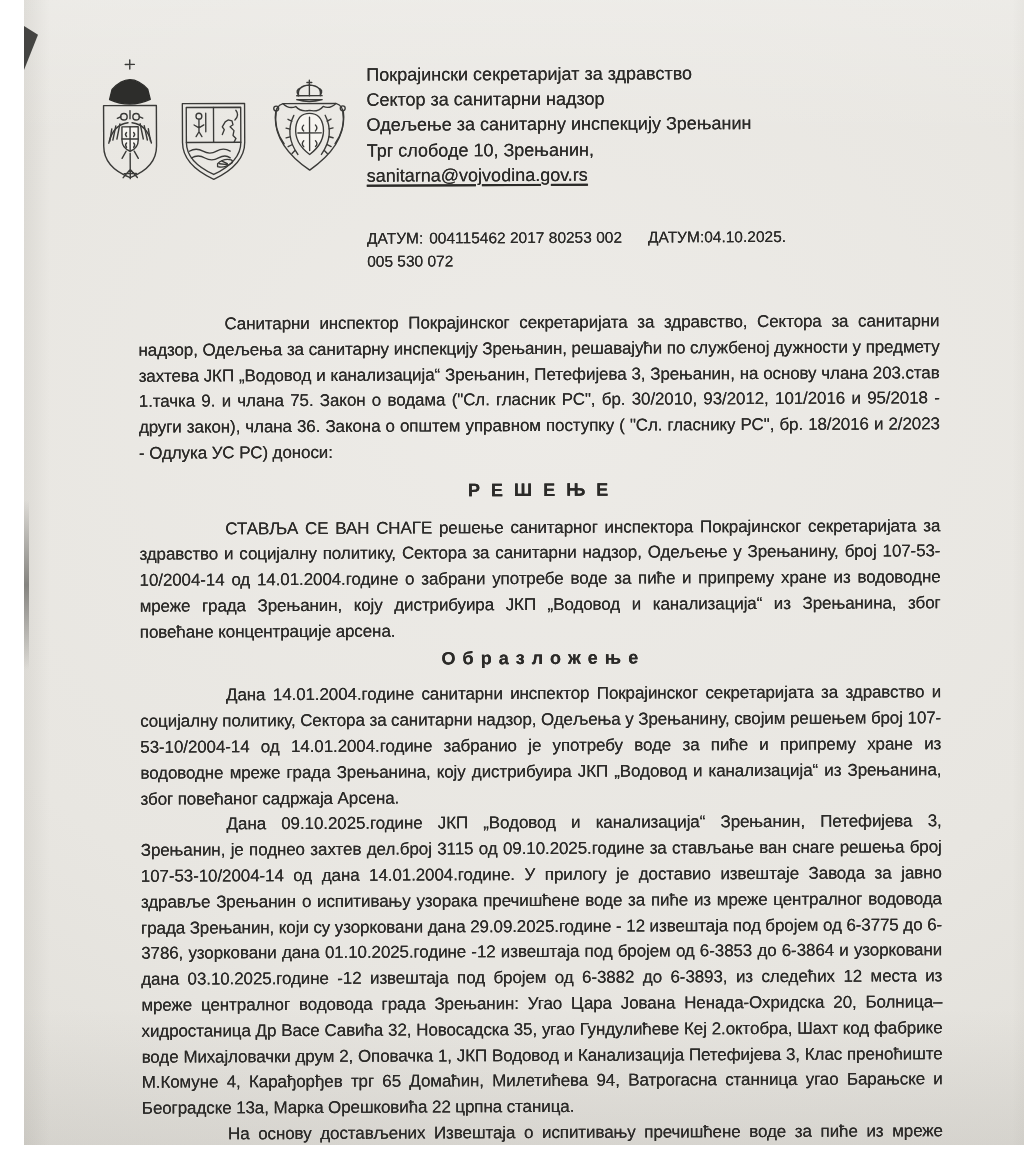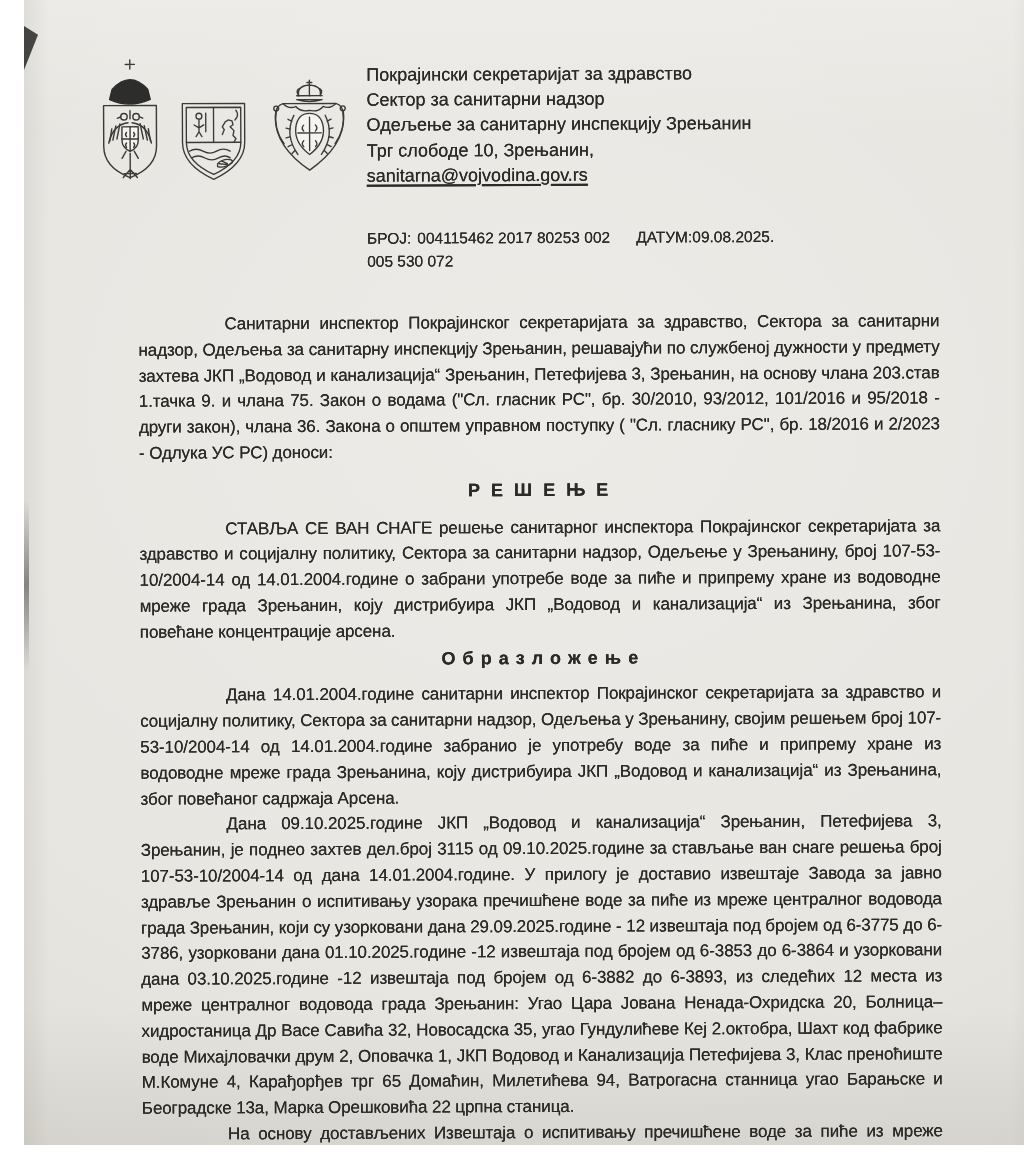--- a/index.html
+++ b/index.html
@@ -137,21 +137,21 @@
     <div class="org-block">
       <div>Покрајински секретаријат за здравство</div>
       <div>Сектор за санитарни надзор</div>
       <div>Одељење за санитарну инспекцију Зрењанин</div>
       <div>Трг слободе 10, Зрењанин,</div>
       <div class="email"><a href="#">sanitarna@vojvodina.gov.rs</a></div>
     </div>
 
     <div class="ref-block">
       <div>
-        <span>БРОЈ:</span><span class="num-gap"></span><span>004115462 2017 80253 002</span><span class="ref-gap"></span><span>ДАТУМ:09.08.2025.</span>
+        <span>ДАТУМ:</span><span class="num-gap"></span><span>004115462 2017 80253 002</span><span class="ref-gap"></span><span>ДАТУМ:04.10.2025.</span>
       </div>
       <div>005 530 072</div>
     </div>
 
     <div class="doc-body">
       <p>Санитарни инспектор Покрајинског секретаријата за здравство, Сектора за санитарни надзор, Одељења за санитарну инспекцију Зрењанин, решавајући по службеној дужности у предмету захтева ЈКП „Водовод и канализација“ Зрењанин, Петефијева 3, Зрењанин, на основу члана 203.став 1.тачка 9. и члана 75. Закон о водама ("Сл. гласник РС", бр. 30/2010, 93/2012, 101/2016  и 95/2018 - други закон), члана 36. Закона о општем управном поступку ( "Сл. гласнику РС", бр. 18/2016 и 2/2023 - Одлука УС РС) доноси:</p>
       <div class="heading-resenje">Р Е Ш Е Њ Е</div>
       <p>СТАВЉА СЕ ВАН СНАГЕ  решење санитарног инспектора Покрајинског секретаријата за здравство и социјалну политику, Сектора за санитарни надзор, Одељење у Зрењанину, број 107-53-10/2004-14 од 14.01.2004.године о забрани употребе воде за пиће и припрему хране из водоводне мреже града Зрењанин, коју дистрибуира ЈКП „Водовод и канализација“ из  Зрењанина, због повећане концентрације арсена.</p>
       <div class="heading-obraz">О б р а з л о ж е њ е</div>
       <p>Дана 14.01.2004.године санитарни инспектор Покрајинског секретаријата за здравство и социјалну политику, Сектора за санитарни надзор, Одељења у Зрењанину, својим решењем број 107-53-10/2004-14 од 14.01.2004.године забранио је  употребу воде за пиће и припрему хране из водоводне мреже града Зрењанина, коју дистрибуира ЈКП „Водовод и канализација“ из Зрењанина, због повећаног садржаја Арсена.</p>

